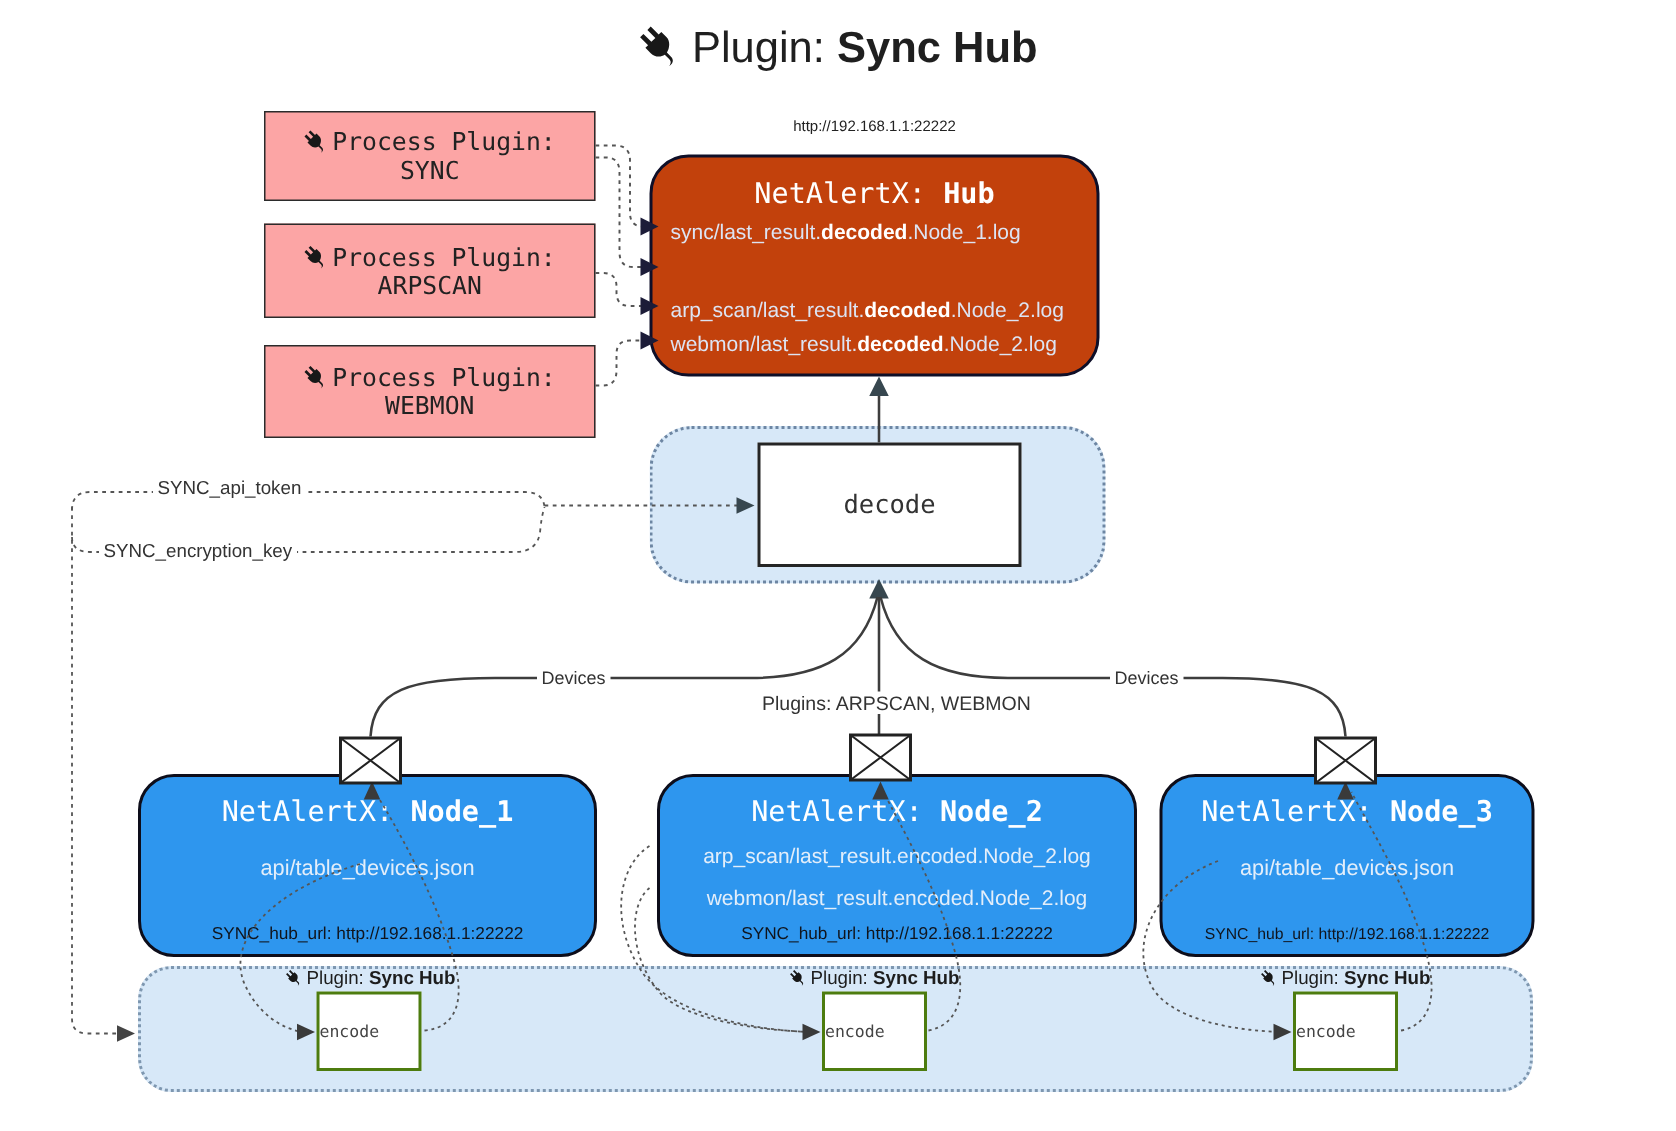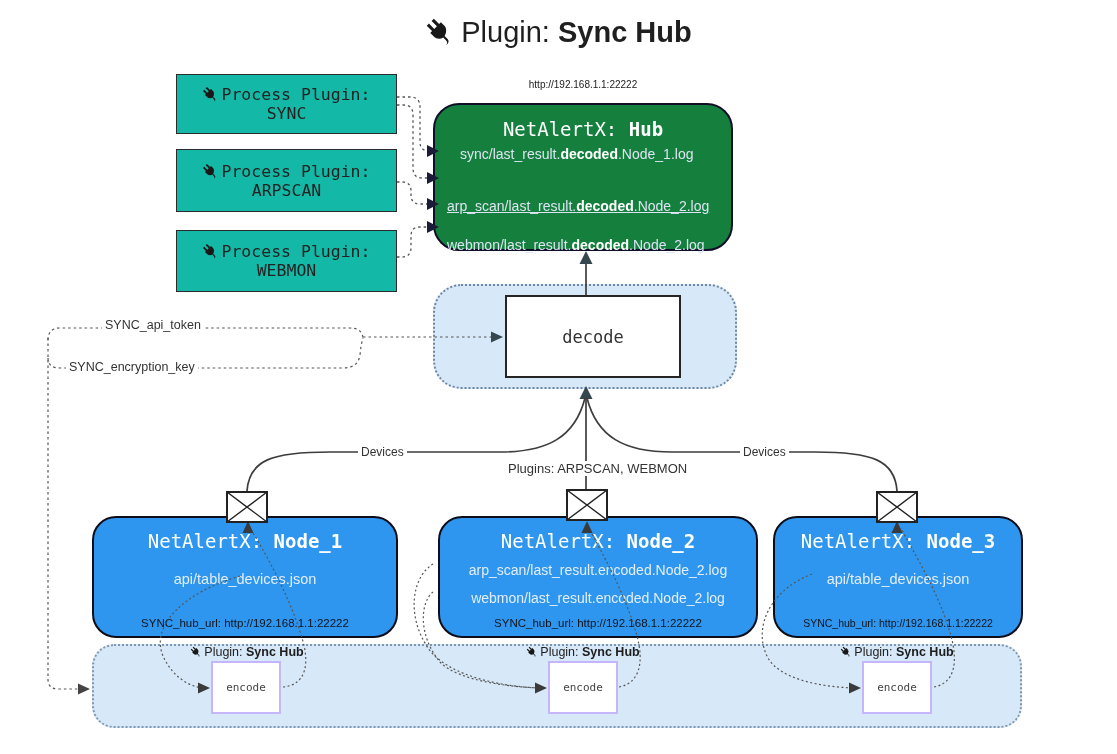--- a/index.html
+++ b/index.html
@@ -5,27 +5,27 @@
   html,body{margin:0;padding:0;background:#fff;}
   #canvas{position:relative;width:1117px;height:754px;background:#fff;overflow:hidden;
           font-family:"Liberation Sans",sans-serif;color:#1a1a1a;}
   .abs{position:absolute;}
   
   .title{left:0;right:0;top:16px;text-align:center;font-size:29px;color:#1f1f1f;}
   .title .plug{width:30px;height:30px;vertical-align:-5px;margin-right:6px;}
   .b{font-weight:bold;}
   .pre{white-space:pre;}
   
-  .pbox{left:176px;width:221px;background:#14b8a6;border:1.6px solid #2b2b2b;
+  .pbox{left:176px;width:221px;background:#fca5a5;border:1.6px solid #2b2b2b;
         font-family:"DejaVu Sans Mono",monospace;font-size:16.5px;color:#222;
         display:flex;flex-direction:column;align-items:center;justify-content:center;box-sizing:border-box;}
   .pbox .row{display:flex;align-items:center;gap:2px;}
   .pbox .plug{width:17px;height:17px;}
   
-  .hub{left:433px;top:103px;width:300px;height:148px;background:#15803d;border:2px solid #0f0f28;
+  .hub{left:433px;top:103px;width:300px;height:148px;background:#c2410c;border:2px solid #0f0f28;
        border-radius:26px;box-sizing:border-box;}
   .hub-title{left:0;right:0;top:13px;text-align:center;color:#fff;
              font-family:"DejaVu Sans Mono",monospace;font-size:19px;}
   .hub-item{left:12px;font-size:14px;color:#dde4f3;white-space:nowrap;}
   .hub-item .b{color:#fff;}
   .hub-url{left:433px;width:300px;top:79px;text-align:center;font-size:10px;color:#222;}
   
   .decode-wrap{left:433px;top:284px;width:304px;height:105px;background:#d7e8f8;
                border:2px dotted #6d86a3;border-radius:28px;box-sizing:border-box;}
   .decode-box{left:505px;top:295px;width:176px;height:83px;background:#fff;border:2px solid #252525;
@@ -37,22 +37,22 @@
   .node{background:#2e96ee;border:2px solid #0d0d1a;border-radius:24px;box-sizing:border-box;top:516px;height:122px;}
   .node-title{left:0;right:0;top:12px;text-align:center;color:#fff;
               font-family:"DejaVu Sans Mono",monospace;font-size:19px;}
   .node-file{left:0;right:0;text-align:center;font-size:14.5px;color:#e3eefa;white-space:nowrap;}
   .node-url{left:0;right:0;bottom:7px;text-align:center;font-size:11.5px;color:#10141c;}
   
   .band{left:92px;top:644px;width:930px;height:84px;background:#d7e8f8;
         border:2px dotted #7e97b0;border-radius:22px;box-sizing:border-box;}
   .enc-label{top:645px;width:160px;text-align:center;font-size:12.5px;color:#1d1d1d;z-index:6;}
   .enc-label .plug{width:12px;height:12px;vertical-align:-2px;margin-right:2px;}
-  .enc-box{top:661px;width:70px;height:53px;background:#fff;border:2px solid #c4b5fd;box-sizing:border-box;
-           display:flex;align-items:center;justify-content:center;
+  .enc-box{top:661px;width:70px;height:53px;background:#fff;border:2px solid #4d7c0f;box-sizing:border-box;
+           display:flex;align-items:center;
            font-family:"DejaVu Sans Mono",monospace;font-size:11px;color:#444;z-index:2;}
   svg.overlay{position:absolute;left:0;top:0;z-index:5;pointer-events:none;}
   .plug{display:inline-block;}
 </style>
 </head>
 <body>
 
 <div id="canvas">
 
   <div class="abs title">
@@ -86,23 +86,23 @@
         </svg>
         <span>Process Plugin:</span>
       </div>
     <div>WEBMON</div>
   </div>
 
   <div class="abs hub-url">http://192.168.1.1:22222</div>
   <div class="abs hub">
     <div class="abs hub-title"><span class="pre">NetAlertX: </span><span class="b">Hub</span></div>
 
-    <div class="abs hub-item" style="top:41px;margin-left:13px;"><span>sync/last_result.</span><span class="b">decoded</span><span>.Node_1.log</span></div>
-    <div class="abs hub-item" style="top:93px;text-decoration:underline;"><span>arp_scan/last_result.</span><span class="b">decoded</span><span>.Node_2.log</span></div>
-    <div class="abs hub-item" style="top:132px;"><span>webmon/last_result.</span><span class="b">decoded</span><span>.Node_2.log</span></div>
+    <div class="abs hub-item" style="top:41px;"><span>sync/last_result.</span><span class="b">decoded</span><span>.Node_1.log</span></div>
+    <div class="abs hub-item" style="top:93px;"><span>arp_scan/last_result.</span><span class="b">decoded</span><span>.Node_2.log</span></div>
+    <div class="abs hub-item" style="top:116px;"><span>webmon/last_result.</span><span class="b">decoded</span><span>.Node_2.log</span></div>
   </div>
 
   <div class="abs decode-wrap"></div>
   <div class="abs decode-box">
       <span>decode</span>
     </div>
 
   <div class="abs line-label" style="left:102px;top:318px;">SYNC_api_token</div>
   <div class="abs line-label" style="left:66px;top:360px;">SYNC_encryption_key</div>
   <div class="abs line-label" style="left:358px;top:445px;font-size:12px;">Devices</div>

